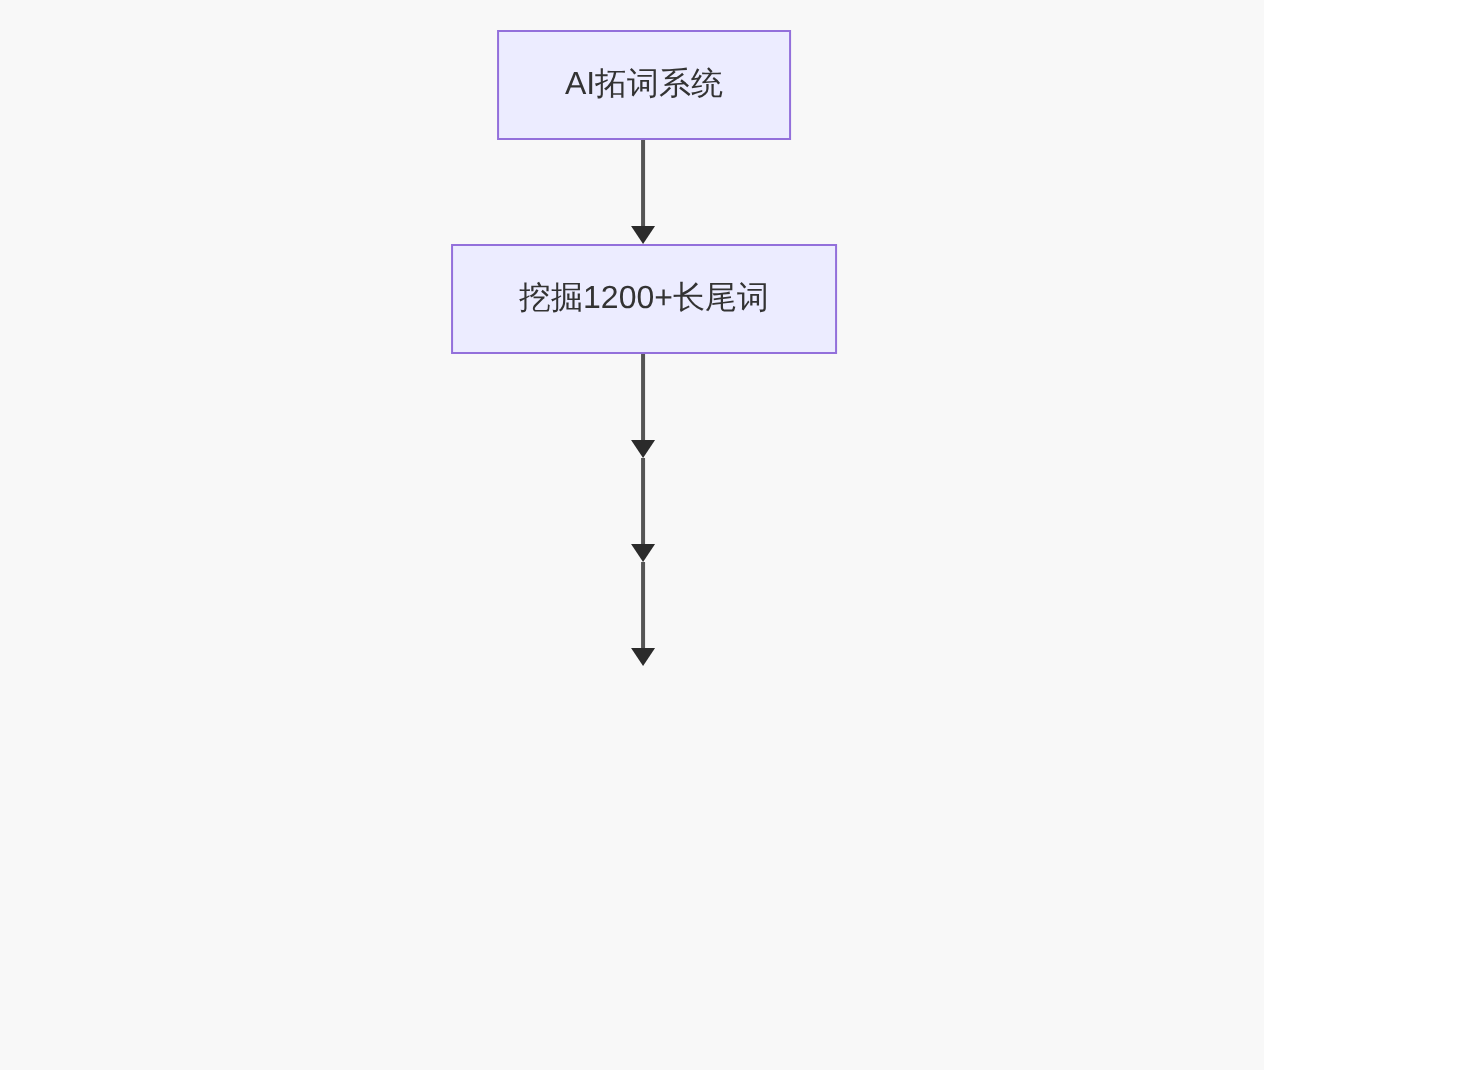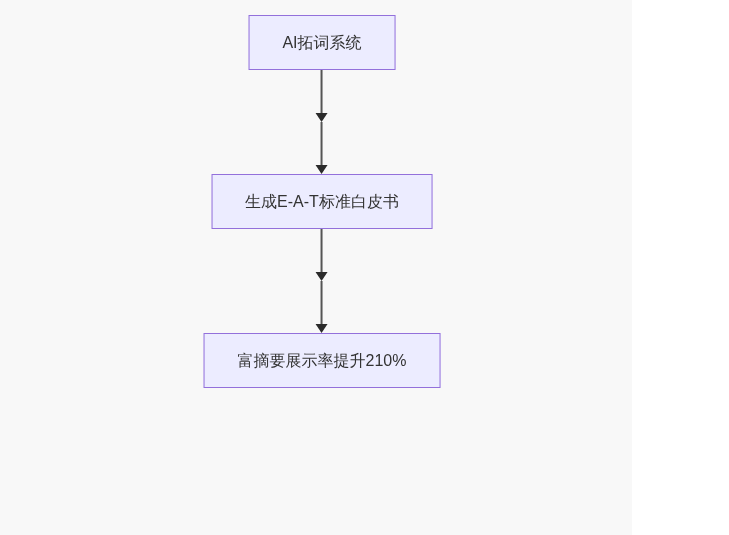--- a/index.html
+++ b/index.html
@@ -67,39 +67,36 @@
 
     <div class="node">
       <span>AI拓词系统</span>
     </div>
 
     <div class="connector">
       <div class="line"></div>
       <div class="head"></div>
     </div>
 
-
-    <div class="connector">
-      <div class="line"></div>
-      <div class="head"></div>
-    </div>
-
     <div class="node">
-      <span>生成E-A-T标准白皮书</span>
+      <span>挖掘1200+长尾词</span>
     </div>
 
     <div class="connector">
       <div class="line"></div>
       <div class="head"></div>
     </div>
 
 
     <div class="connector">
       <div class="line"></div>
       <div class="head"></div>
     </div>
 
-    <div class="node">
-      <span>富摘要展示率提升210%</span>
+
+    <div class="connector">
+      <div class="line"></div>
+      <div class="head"></div>
     </div>
+
 
   </div>
 </div>
 
 </body></html>

